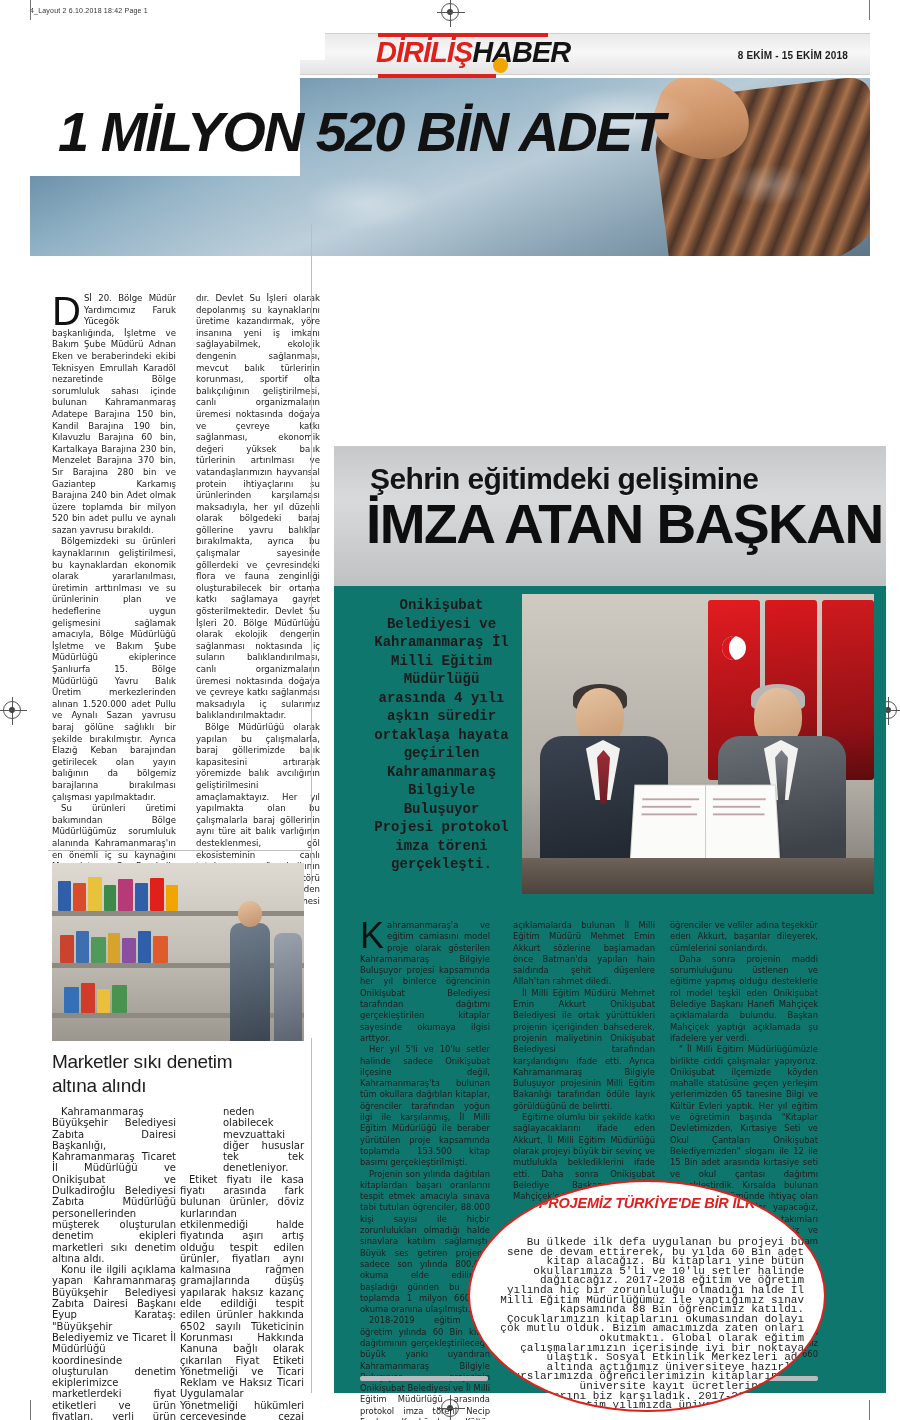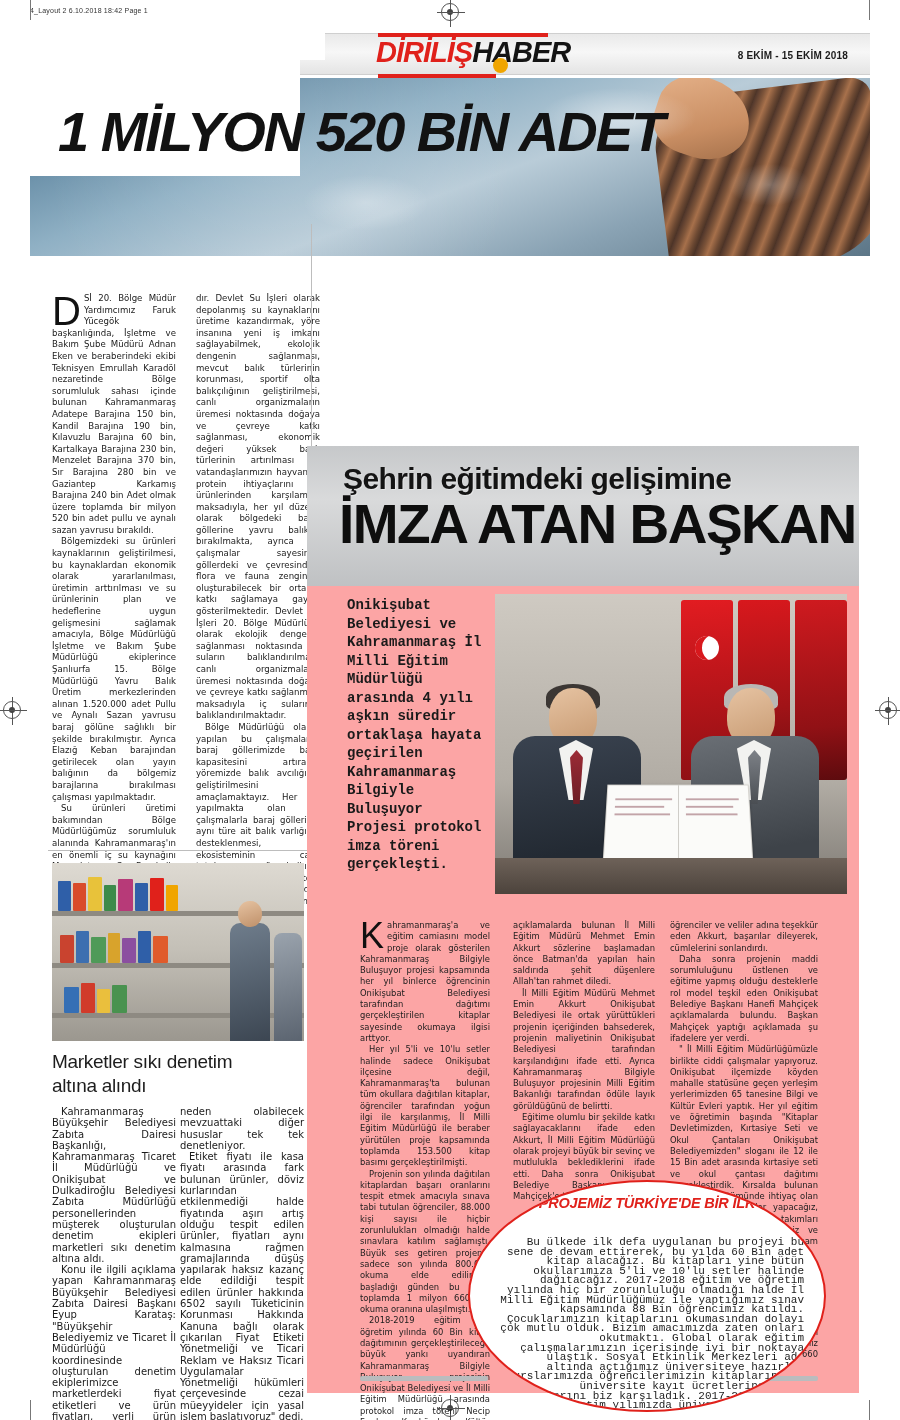--- a/index.html
+++ b/index.html
@@ -253,23 +253,24 @@
   }
   .hrule {
     position: absolute;
     height: 1px;
     background: #bdbdbd;
   }
 
   
   .a2-block {
     position: absolute;
-    left: 277px; top: 418px;
+    left: 304px; top: 418px;
     width: 552px; height: 947px;
-    background: #fca5a5;
+    background: #0f766e;
+    text-align: center;
   }
   .a2-head-bg {
     position: absolute;
     left: 0; top: 0;
     width: 552px; height: 140px;
     background: linear-gradient(to bottom, #c6c8ca 0%, #d9dadb 38%, #bfc1c3 100%);
   }
   .a2-head-line1 {
     position: absolute;
     left: 36px; top: 16px;
@@ -487,21 +488,21 @@
     width: 124px;
     font-size: 10px;
     line-height: 11.3px;
     color: #1a1a1a;
     text-align: justify;
     font-family: "DejaVu Sans", sans-serif;
   }
   .a3-c1 { left: 22px; }
   .a3-c2 { left: 150px; }
   .a3-col p { text-indent: 9px; }
-  .a3-col p.noind { text-indent: 0; }
+  .a3-col p.noind { text-indent: 0; margin-left: 43px; }
 
   
   .grey-bar {
     position: absolute;
     height: 5px;
     background: #b9bcbe;
     border-radius: 2px;
   }
 </style>
 </head>

